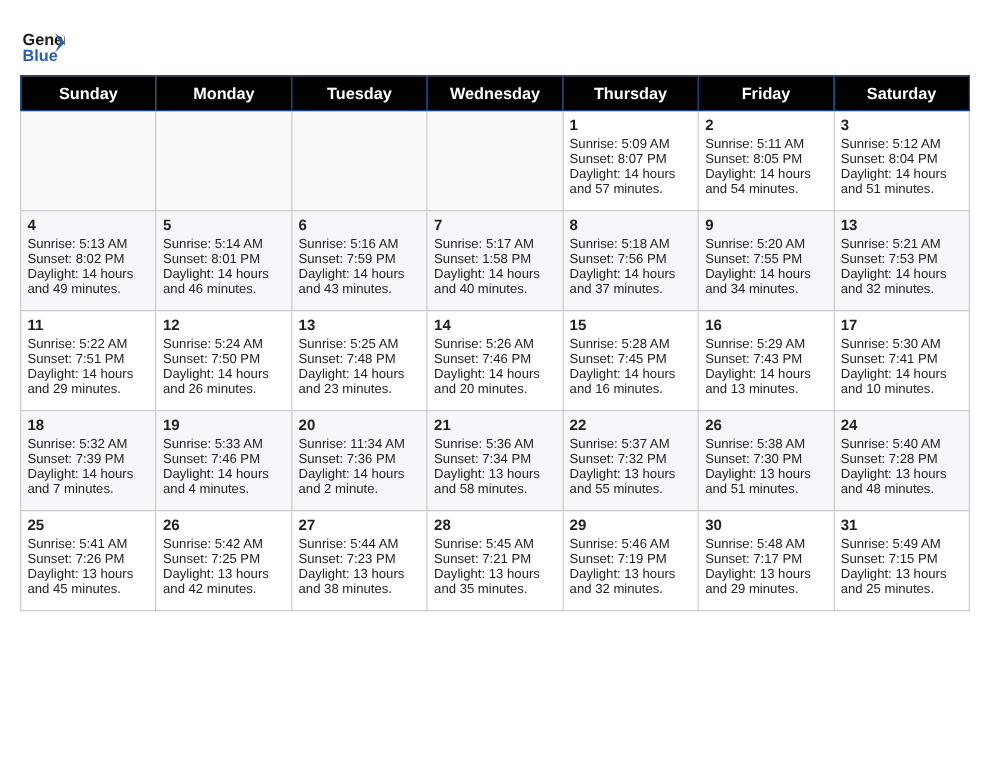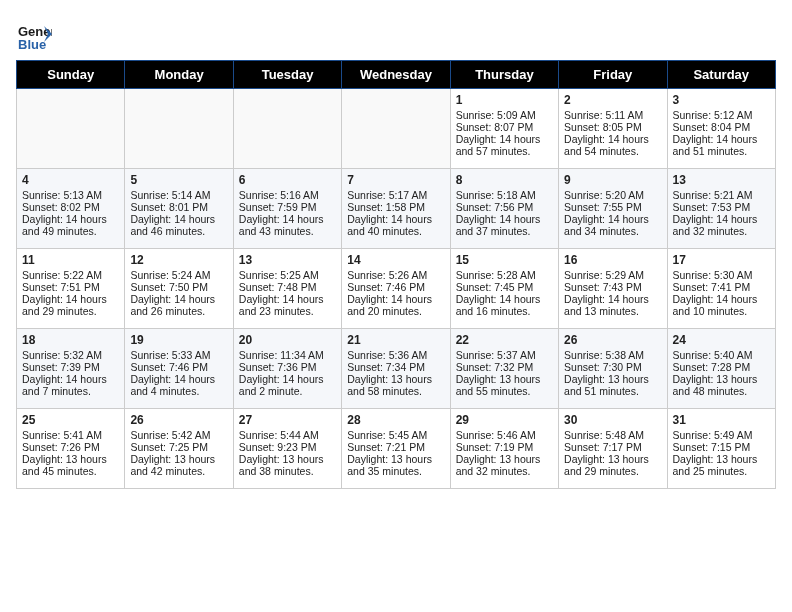--- a/index.html
+++ b/index.html
@@ -269,21 +269,21 @@
         </td>
         <td>
           <span class="day-num">26</span>
           <div>Sunrise: 5:42 AM</div>
           <div>Sunset: 7:25 PM</div>
           <div>Daylight: 13 hours and 42 minutes.</div>
         </td>
         <td>
           <span class="day-num">27</span>
           <div>Sunrise: 5:44 AM</div>
-          <div>Sunset: 9:23 PM</div>
+          <div>Sunset: 7:23 PM</div>
           <div>Daylight: 13 hours and 38 minutes.</div>
         </td>
         <td>
           <span class="day-num">28</span>
           <div>Sunrise: 5:45 AM</div>
           <div>Sunset: 7:21 PM</div>
           <div>Daylight: 13 hours and 35 minutes.</div>
         </td>
         <td>
           <span class="day-num">29</span>

